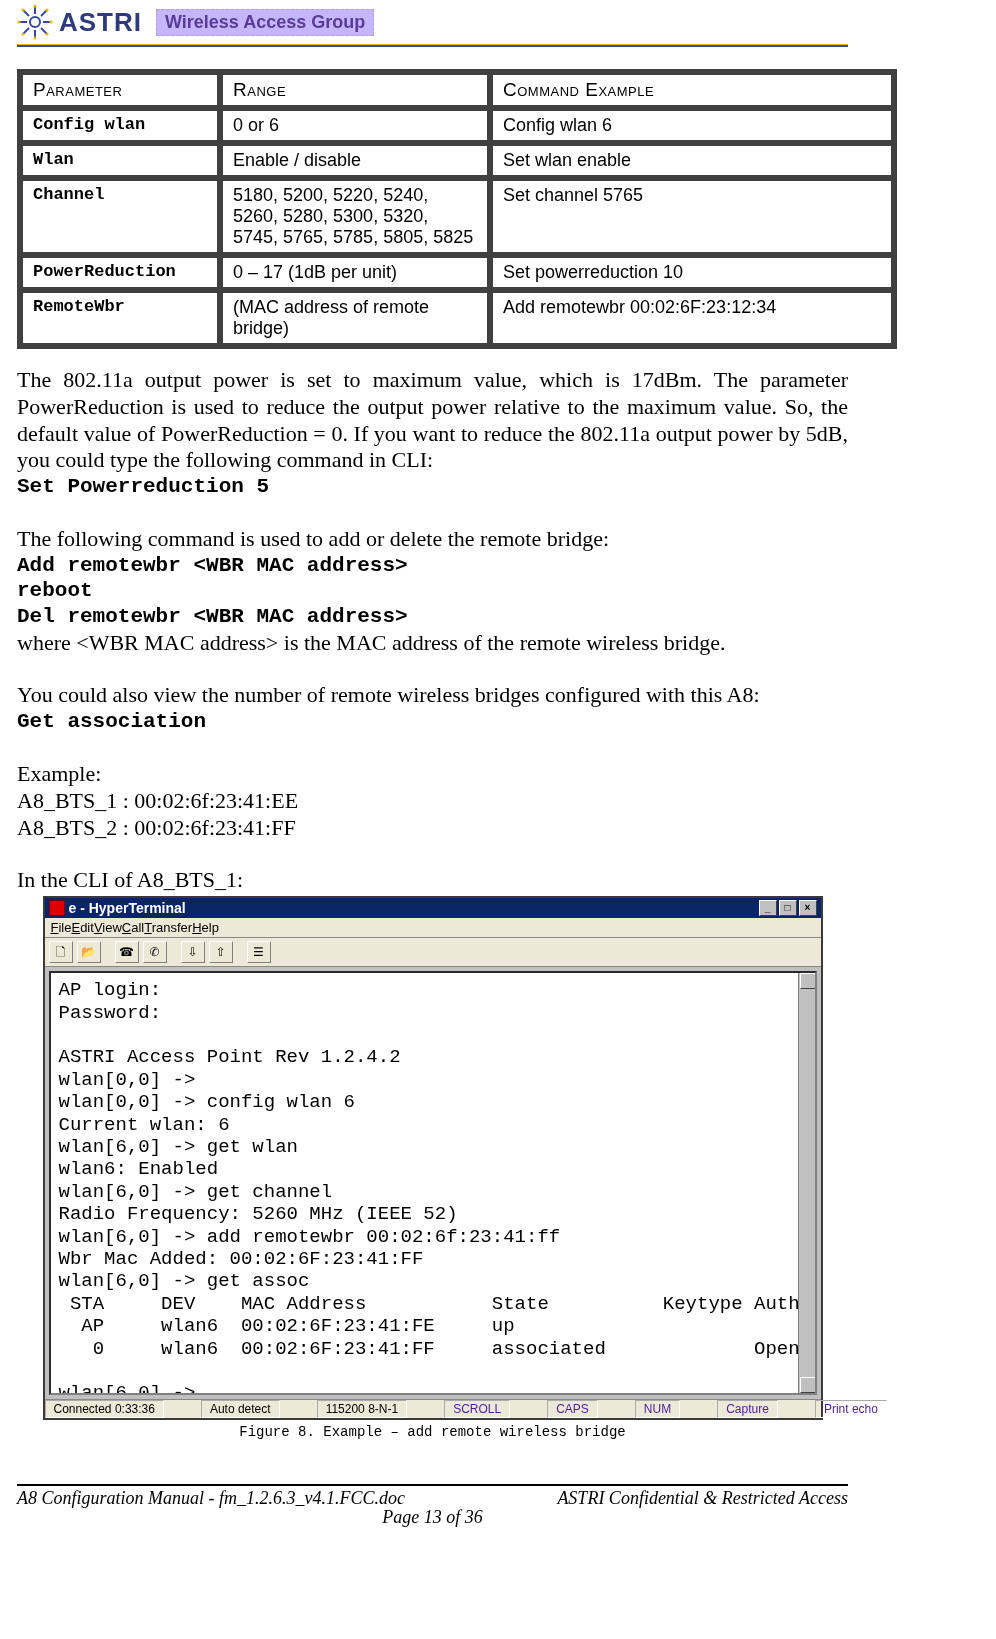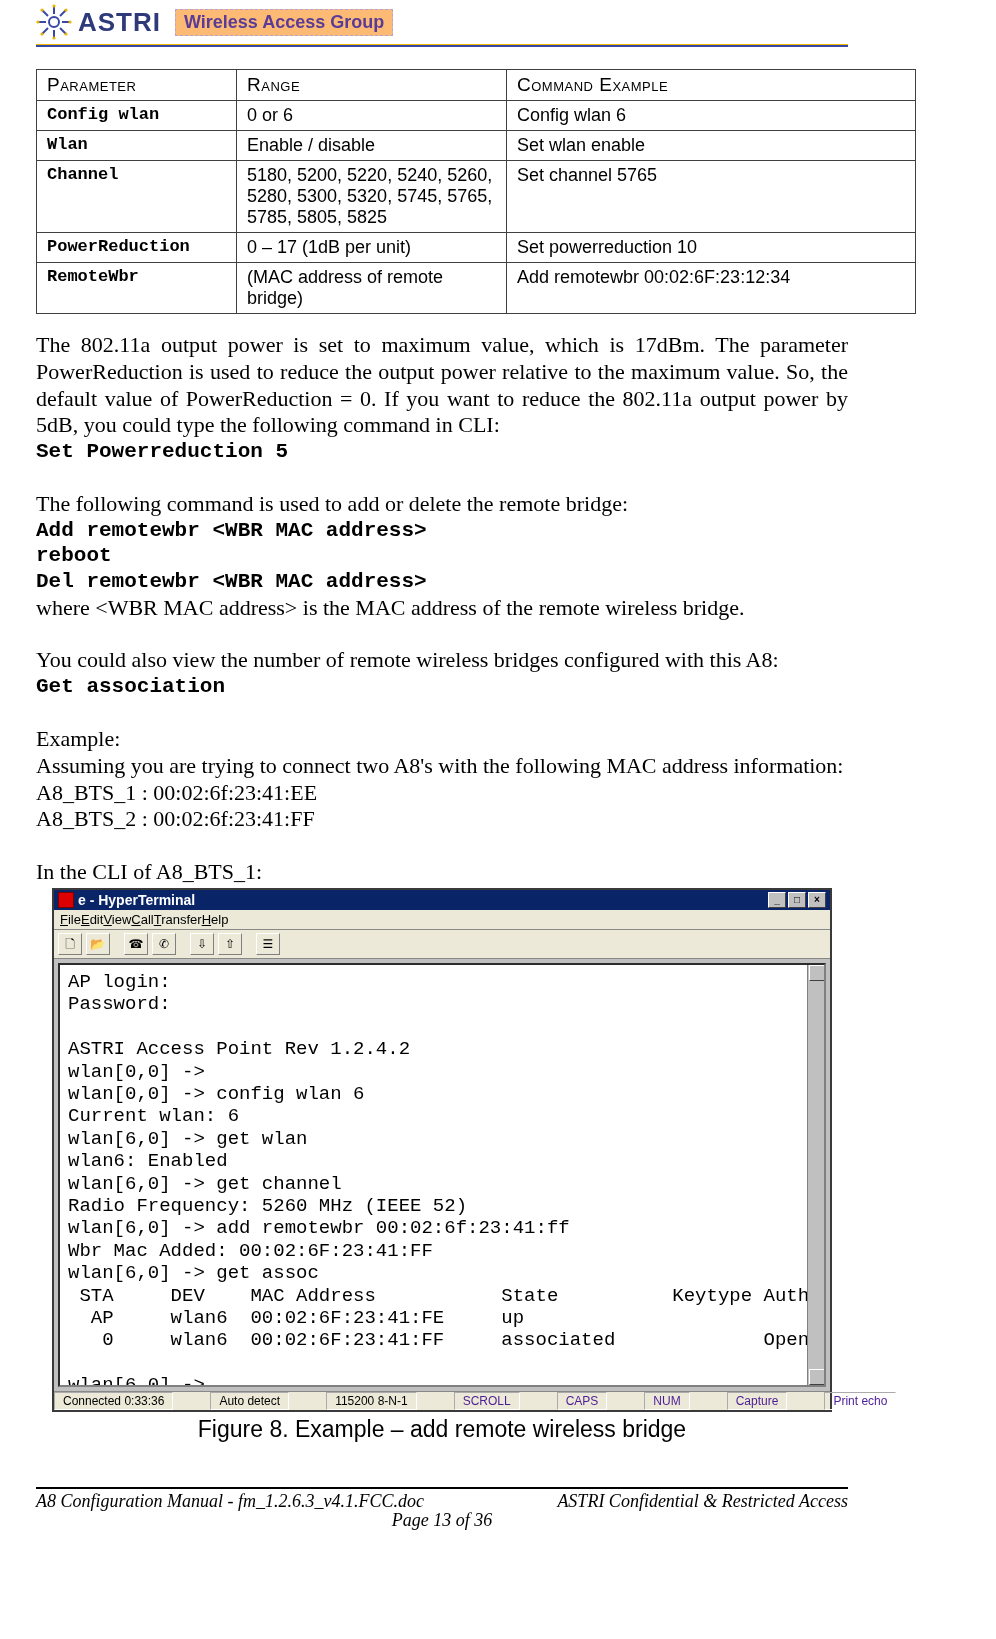--- a/index.html
+++ b/index.html
@@ -7,21 +7,21 @@
     padding: 0;
     background: #fff;
     font-family: "Times New Roman", Times, serif;
     color: #000;
     width: 996px;
   }
   .page {
     width: 876px;
     min-height: 1639px;
     box-sizing: border-box;
-    padding: 0 28px 28px 36px;
+    padding: 0 28px 28px 17px;
     position: relative;
   }
   
   .header-bar {
     display: flex;
     align-items: center;
     padding: 4px 0 2px 0;
   }
   .logo {
     display: flex;
@@ -41,40 +41,40 @@
   }
   .logo-mark svg { width: 36px; height: 36px; display: block; }
   .wag-box {
     margin-left: 14px;
     padding: 2px 8px;
     font-family: Arial, sans-serif;
     font-weight: bold;
     font-size: 18px;
     color: #5a3c97;
     border: 1px dashed #b6a3d6;
-    background: #fdba74;
+    background: #c4b5fd;
   }
   .header-sep {
     height: 3px;
     width: 100%;
     border: none;
     margin: 2px 0 0 0;
     background: linear-gradient(#f0b800 50%, #3748a6 50%);
   }
   
   table.params {
     border-collapse: collapse;
     margin: 22px auto 0 auto;
     width: 880px;
     font-family: Arial, sans-serif;
     font-size: 18px;
   }
   table.params th,
   table.params td {
-    border: 1px solid #404040;
+    border: 6px solid #404040;
     padding: 4px 10px;
     vertical-align: top;
     text-align: left;
   }
   table.params th {
     font-variant: small-caps;
     font-weight: normal;
     font-size: 19px;
     letter-spacing: 0.5px;
   }
@@ -210,22 +210,22 @@
   }
   .statusbar .cell {
     border: 1px inset #fff;
     padding: 1px 8px;
     color: #000;
     white-space: nowrap;
   }
   .statusbar .cell.dim { color: #4c1d95; }
   .caption {
     text-align: center;
-    font-family: Liberation Sans, sans-serif;
-    font-size: 23px;
+    font-family: Liberation Mono, monospace;
+    font-size: 14px;
     margin-top: 4px;
   }
   
   .footer-sep {
     height: 2px;
     width: 100%;
     border: none;
     margin: 44px 0 2px 0;
     background: #000;
   }
@@ -331,21 +331,20 @@
     <p class="indent-mono">reboot</p>
     <p class="indent-mono">Del remotewbr &lt;WBR MAC address&gt;</p>
     <p class="dbl-indent">where &lt;WBR MAC address&gt; is the MAC address of the remote wireless bridge.</p>
     <div class="gap"></div>
 
     <p style="text-align:left">You could also view the number of remote wireless bridges configured with this A8:</p>
     <p class="indent-mono">Get association</p>
     <div class="gap"></div>
 
     <p style="text-align:left">Example:</p>
-    <p style="text-align:left">Assuming you are trying to connect two A8's with the following MAC address information:</p>
     <p class="indent-serif">A8_BTS_1 : 00:02:6f:23:41:EE</p>
     <p class="indent-serif">A8_BTS_2 : 00:02:6f:23:41:FF</p>
     <div class="gap"></div>
 
     <p style="text-align:left">In the CLI of A8_BTS_1:</p>
   </div>
 
   <div class="terminal-wrap">
     <div class="win">
       <div class="titlebar">

